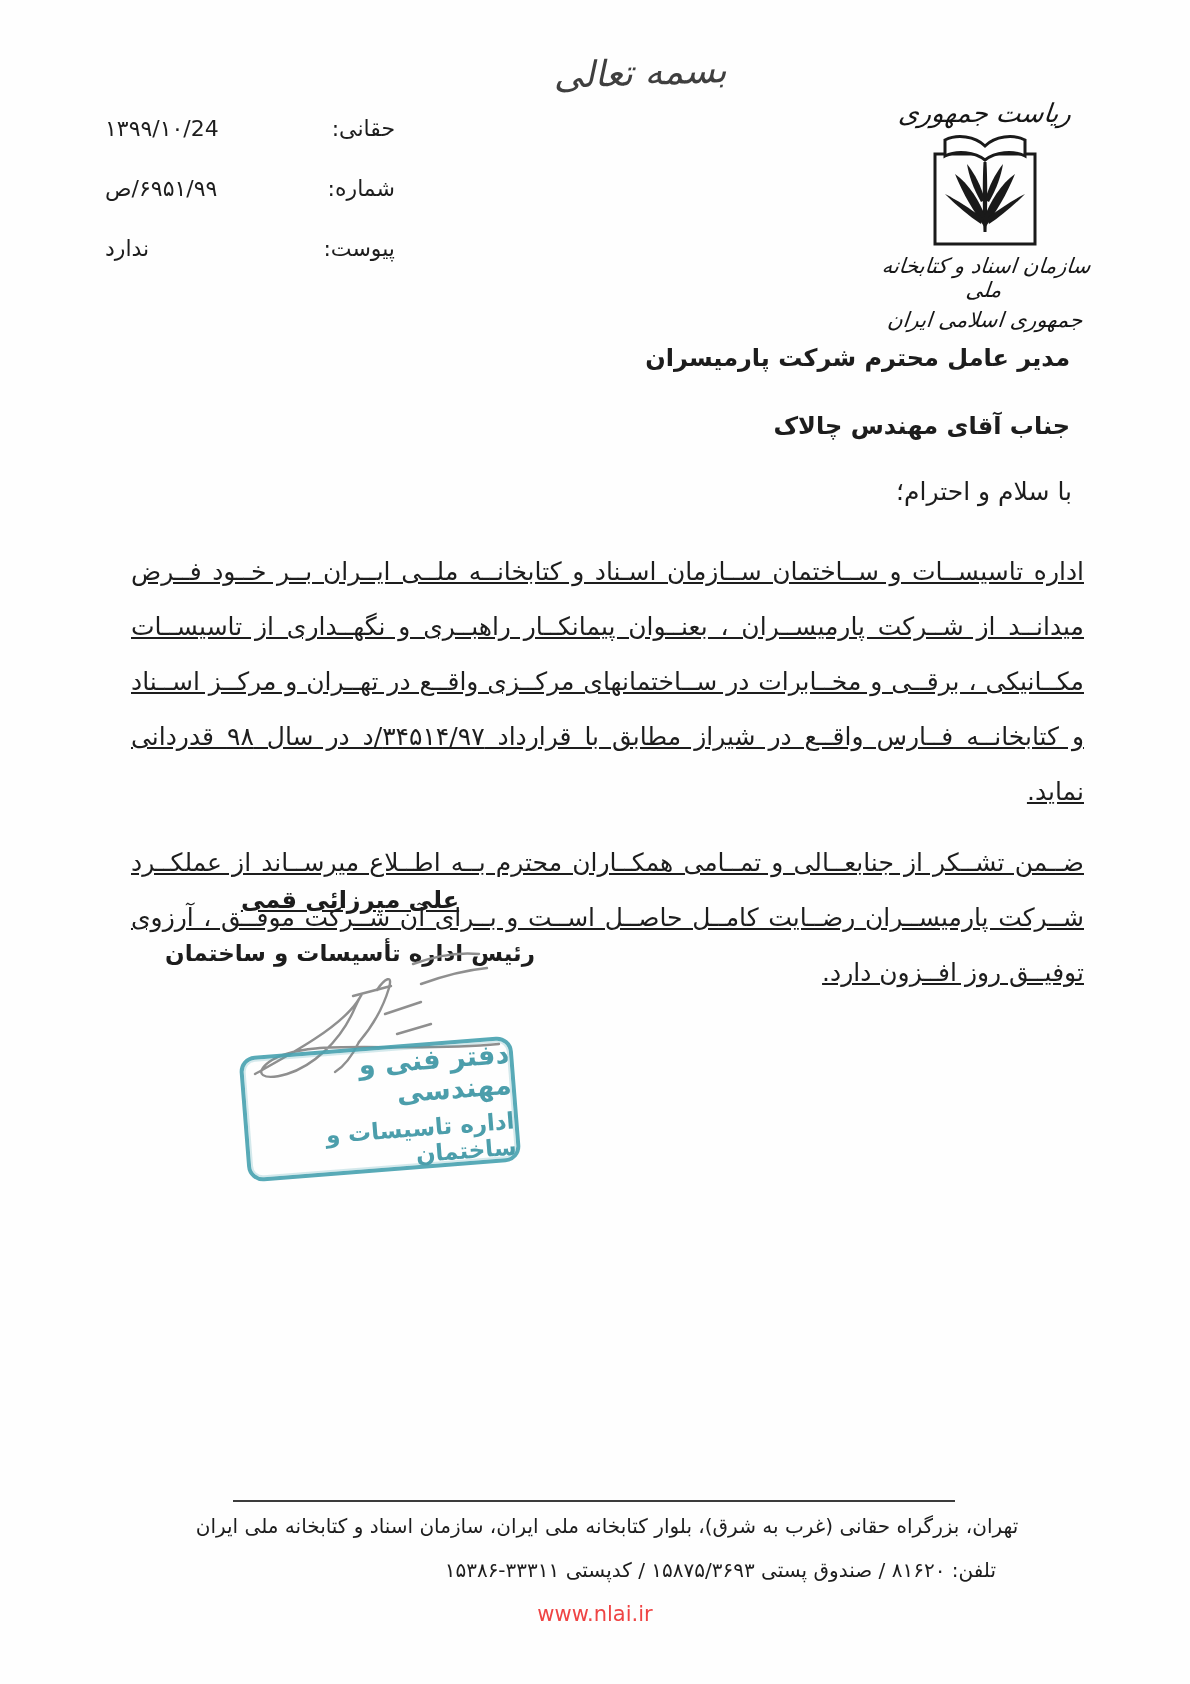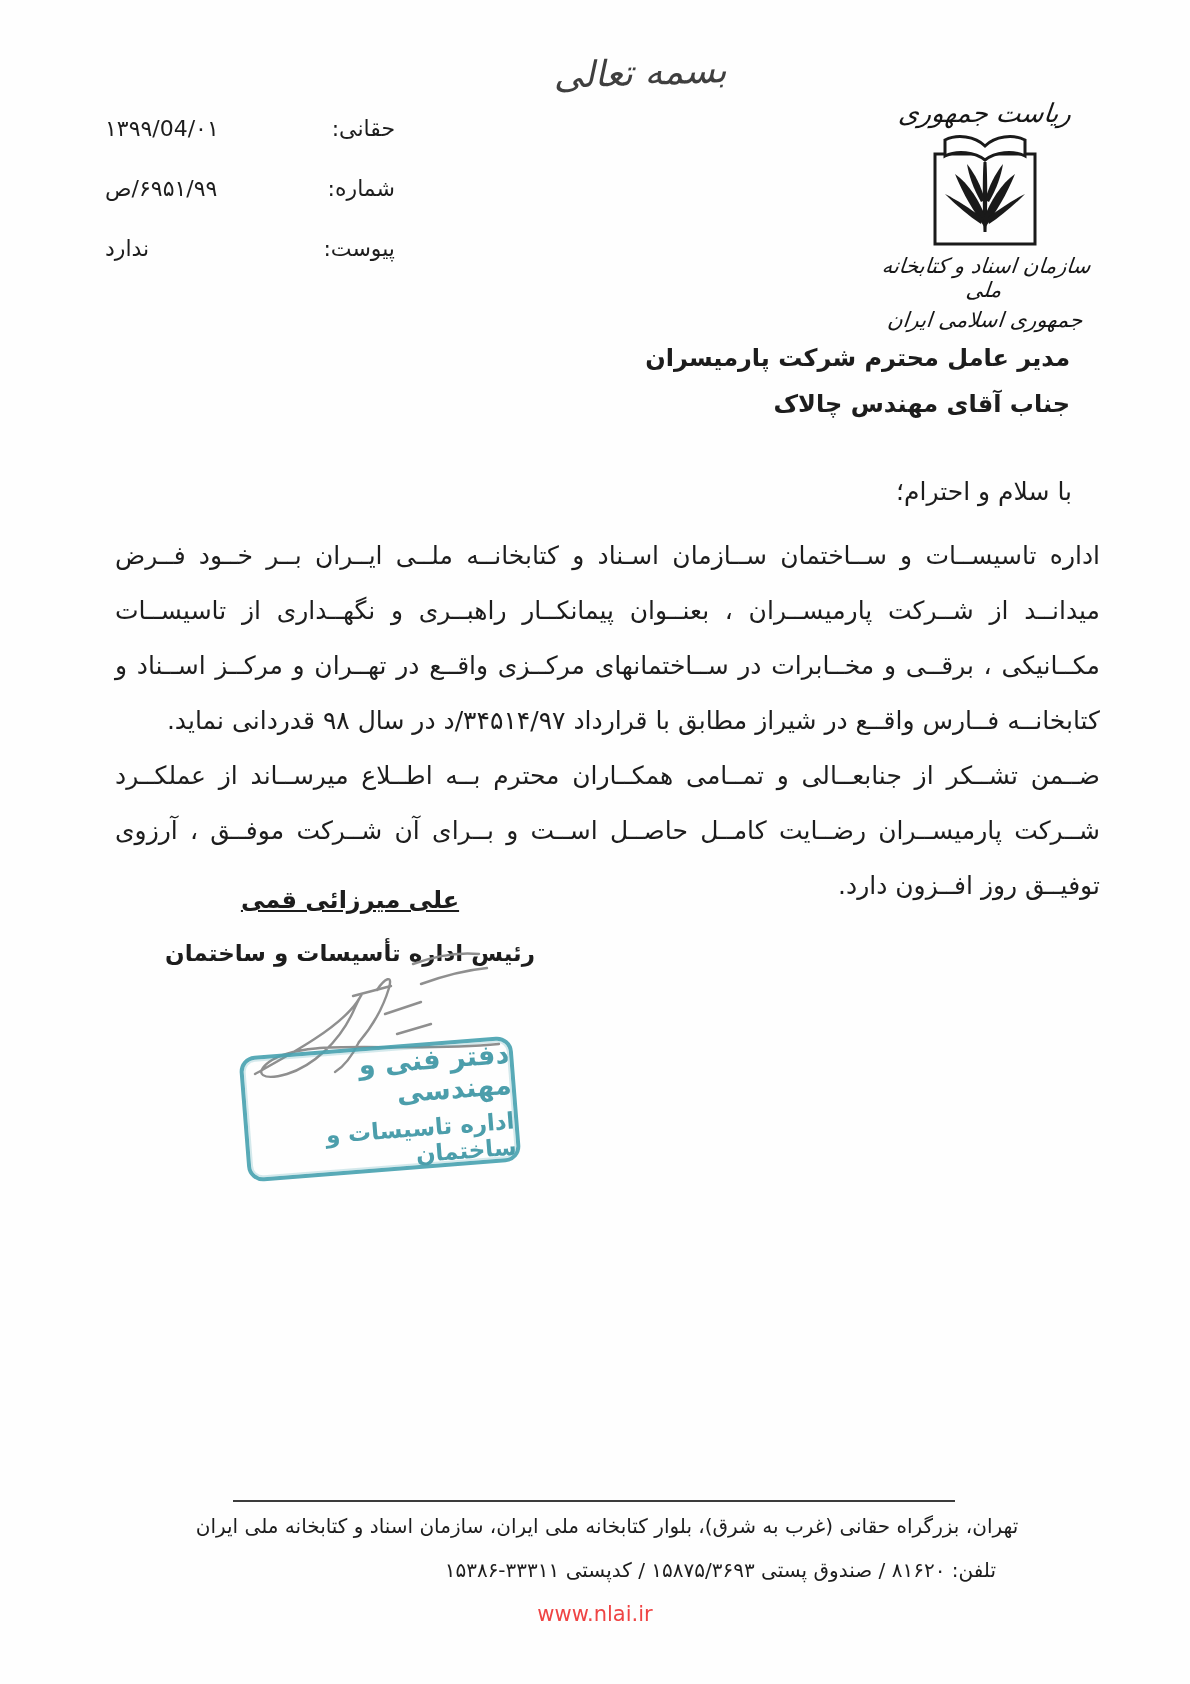--- a/index.html
+++ b/index.html
@@ -30,28 +30,28 @@
   .logo-block .org-name{font-size:21px;font-style:italic;margin-top:4px;transform:skewX(-6deg);}
   .logo-block .org-country{font-size:21px;font-style:italic;margin-top:6px;transform:skewX(-6deg);}
   
   .meta{position:absolute;top:116px;left:105px;width:290px;font-size:22px;}
   .meta .row{display:flex;justify-content:space-between;align-items:baseline;margin-bottom:21px;}
   .meta .lbl{font-weight:normal;}
   .meta .val{direction:ltr;unicode-bidi:isolate;}
   .meta .val-rtl{direction:rtl;margin-top:14px;}
   
   .recipient1{position:absolute;top:344px;right:120px;font-size:24px;font-weight:bold;}
-  .recipient2{position:absolute;top:390px;right:120px;font-size:24px;font-weight:bold;}
+  .recipient2{position:absolute;top:412px;right:120px;font-size:24px;font-weight:bold;}
   .salutation{position:absolute;top:477px;right:118px;font-size:25px;}
   .body-text{
     position:absolute;top:528px;right:90px;left:115px;
     font-size:25px;line-height:55px;
     text-align:justify;text-justify:inter-word;
   }
-  .body-text p{margin:0;}
+  .body-text p{margin:16px;text-decoration:underline;}
   
   .sig-block{position:absolute;top:886px;left:140px;width:420px;text-align:center;}
   .sig-name{font-size:24px;font-weight:bold;margin-bottom:26px;text-decoration:underline;}
   .sig-title{font-size:23px;font-weight:bold;}
   .sig-scribble{position:absolute;top:950px;left:235px;}
   
   .stamp{
     position:absolute;top:1046px;left:243px;width:266px;height:118px;
     border:4px solid #4aa3b1;border-radius:16px;
     transform:rotate(-4.5deg);
@@ -92,21 +92,21 @@
         <path d="M68 70 C76 56 80 44 82 32 C74 42 68 54 64 68 Z"></path>
       </g>
     </svg>
     <div class="org-name">سازمان اسناد و کتابخانه ملی</div>
     <div class="org-country">جمهوری اسلامی ایران</div>
   </div>
 
   <div class="meta">
     <div class="row">
       <span class="lbl">حقانی:</span>
-      <span class="val">۱۳۹۹/04/۰۱</span>
+      <span class="val">۱۳۹۹/۱۰/24</span>
     </div>
     <div class="row">
       <span class="lbl">شماره:</span>
       <span class="val val-rtl">۶۹۵۱/۹۹/ص</span>
     </div>
     <div class="row">
       <span class="lbl">پیوست:</span>
       <span class="val val-rtl">ندارد</span>
     </div>
   </div>

